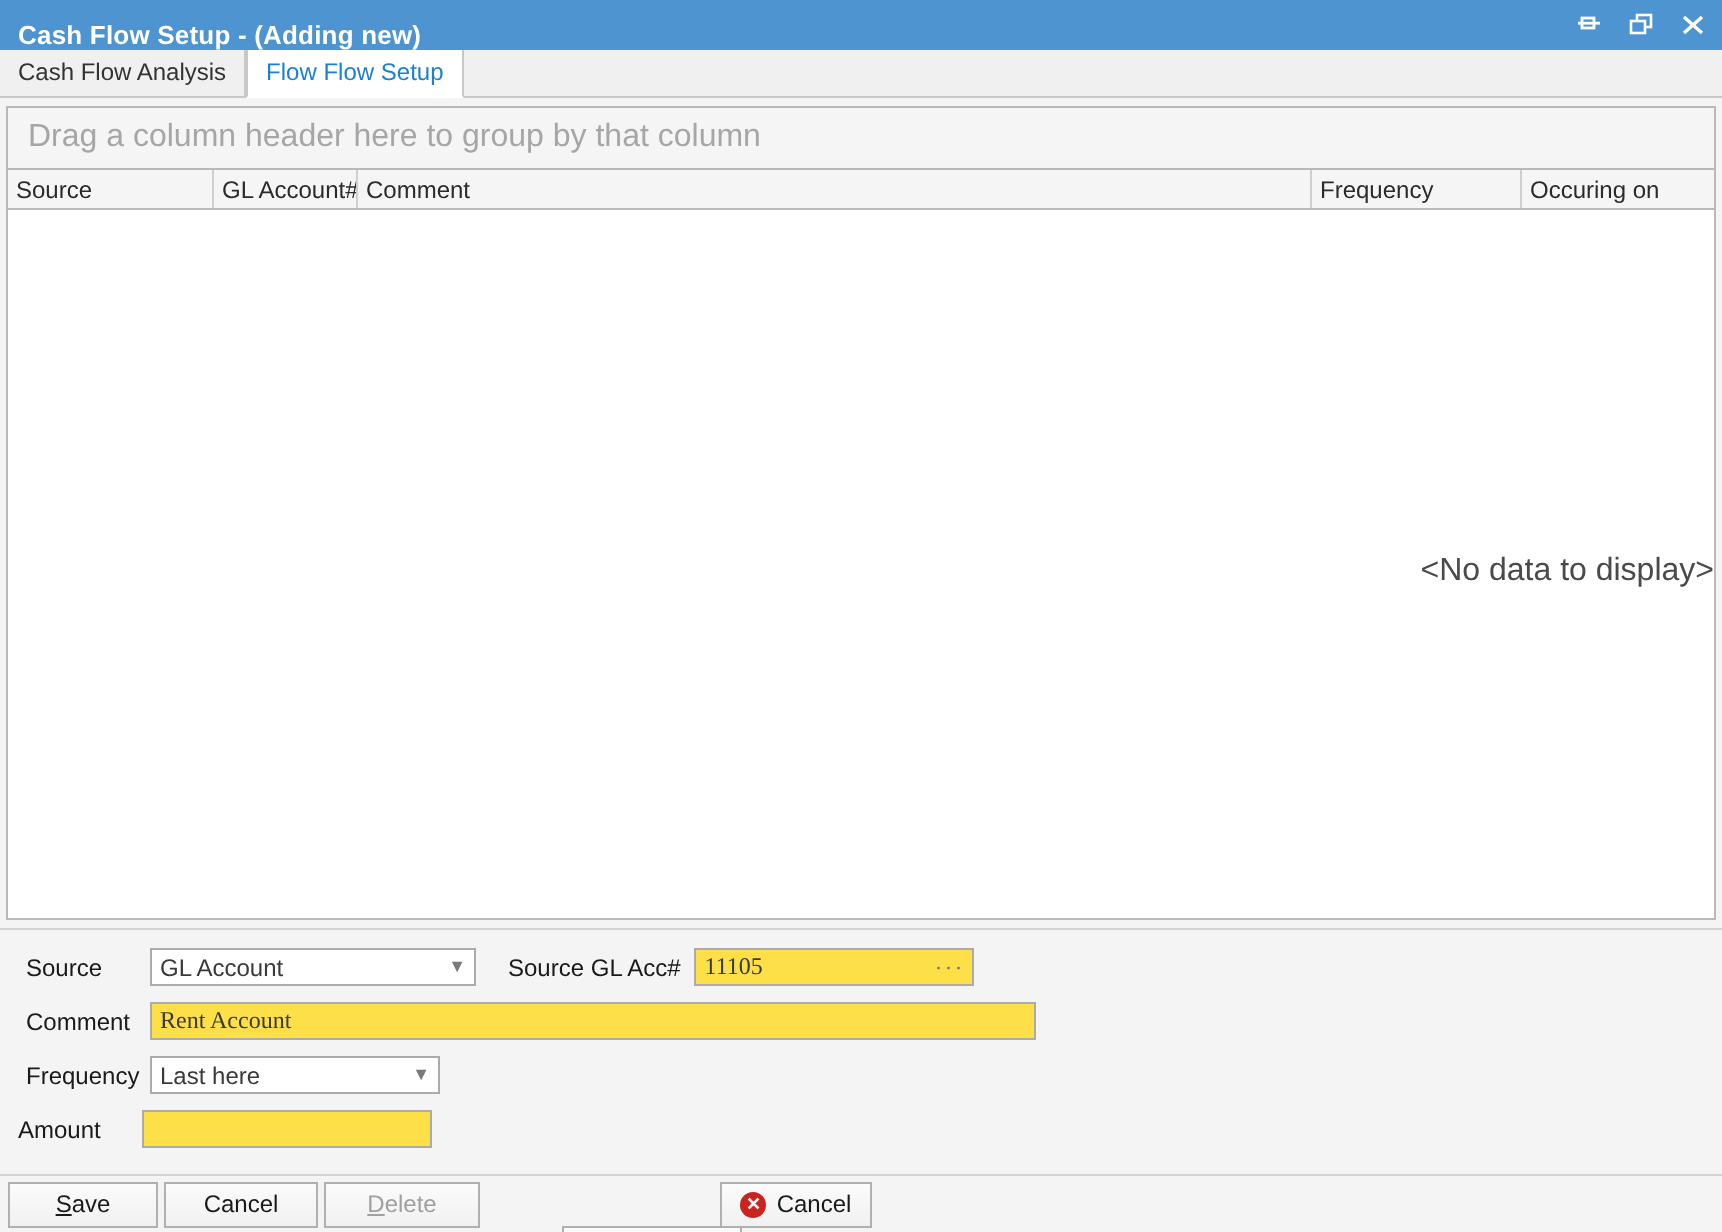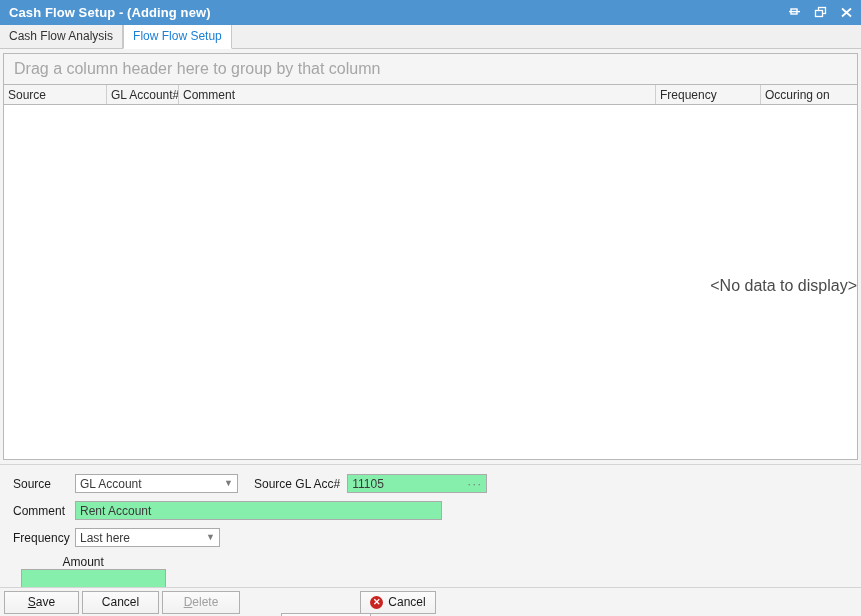--- a/index.html
+++ b/index.html
@@ -18,21 +18,21 @@
     position: relative;
     display: flex; flex-direction: column;
     background: #f4f4f4;
     box-sizing: border-box;
   }
 
   
   .titlebar {
     height: 25px;
     background: #4d94d1;
-    display: flex; align-items: center;
+    display: flex; align-items: flex-end;
     flex: none;
     position: relative;
   }
   .titlebar-text {
     color: #ffffff;
     font-size: 13px;
     font-weight: bold;
     margin-left: 9px;
     letter-spacing: 0.1px;
     white-space: nowrap;
@@ -149,23 +149,23 @@
     position: absolute;
     display: flex; align-items: center;
   }
   .field-label {
     font-size: 12px;
     color: #1a1a1a;
     white-space: nowrap;
   }
   .txtbox {
     height: 19px;
-    background: #86efac;
+    background: #fde047;
     border: 1px solid #ababab;
-    font-family: Liberation Sans, sans-serif;
+    font-family: Liberation Serif, serif;
     font-size: 12px;
     color: #3a3a3a;
     padding: 0 4px;
     box-sizing: border-box;
     display: flex; align-items: center;
     white-space: nowrap;
     overflow: hidden;
   }
   .combo {
     height: 19px;
@@ -314,34 +314,34 @@
       </div>
       <span class="field-label" style="margin-left:16px;">Source GL Acc#</span>
       <div class="txtbox" style="width:140px; margin-left:7px; justify-content:space-between;">
         <span>11105</span>
         <span class="ellipsis-btn">···</span>
       </div>
     </div>
 
     <div class="field-row" style="left:13px; top:36px;">
       <span class="field-label" style="width:62px">Comment</span>
-      <div class="txtbox" style="width:367px;">
+      <div class="txtbox" style="width:443px;">
         <span>Rent Account</span>
       </div>
     </div>
 
     <div class="field-row" style="left:13px; top:63px;">
       <span class="field-label" style="width:62px">Frequency</span>
       <div class="combo" style="width:145px;">
         <span>Last here</span>
         <span class="chev">▼</span>
       </div>
     </div>
 
-    <div class="field-row" style="left:21px; top:90px;flex-direction:column;">
+    <div class="field-row" style="left:9px; top:90px;">
       <span class="field-label" style="width:62px">Amount</span>
       <div class="txtbox" style="width:145px;">
         <span></span>
       </div>
     </div>
 
   </div>
 
   <div class="buttonbar">
     <div class="btn" style="left:4px; width:75px;">

